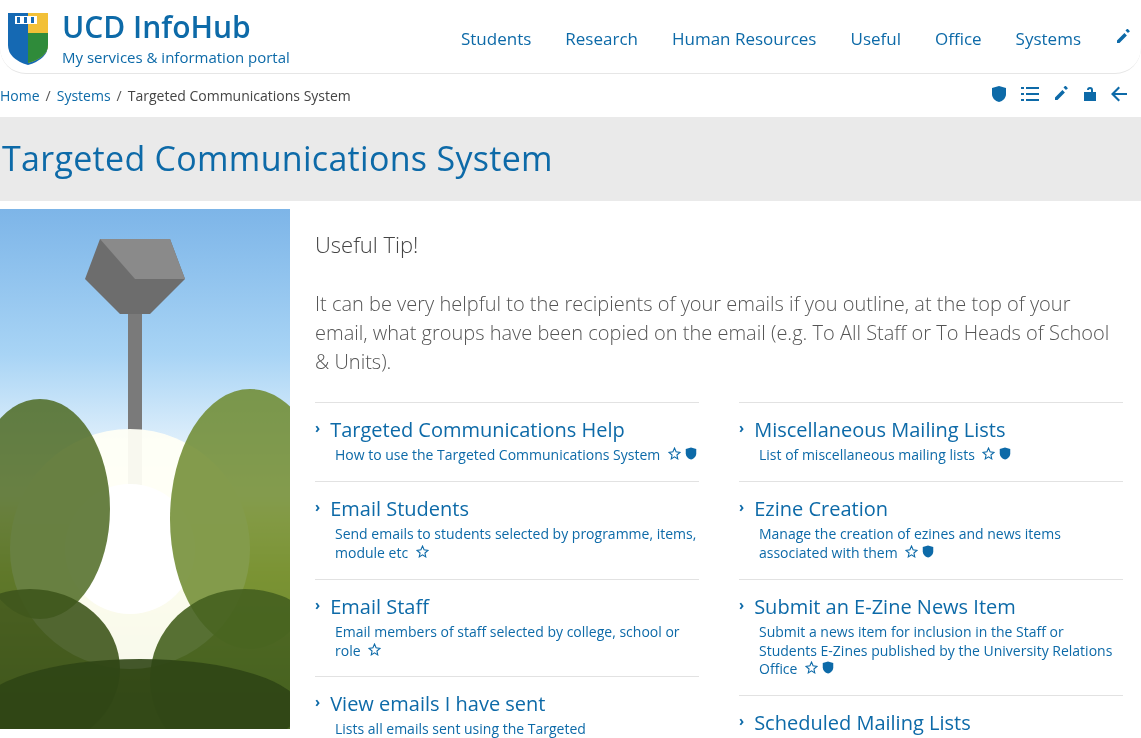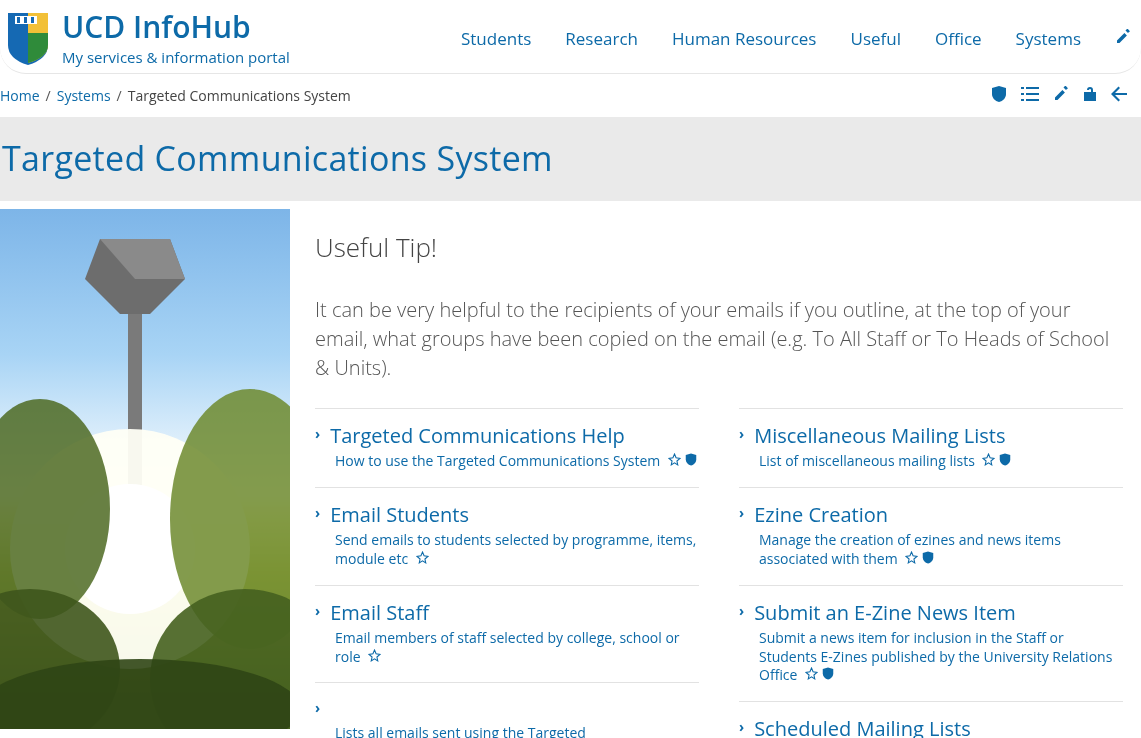--- a/index.html
+++ b/index.html
@@ -76,21 +76,21 @@
   .side-image {
     width: 290px; height: 520px;
     flex-shrink:0;
     background: linear-gradient(to bottom, #7db5e8 0%, #a8d4f5 28%, #ffffff 55%, #f8f3bc 60%, #c6ca57 70%, #5a6f28 95%);
     position:relative;
     overflow:hidden;
   }
   .side-image svg { position:absolute; top:0; left:0; }
 
   .main-col { flex:1; padding-right:18px; }
-  .tip-label { font-size:26px; font-weight:300; color:#444; margin: 20px 0 30px 0; }
+  .tip-label { font-size:22px; font-weight:300; color:#444; margin: 20px 0 30px 0; }
   .tip-body  { font-size:20px; font-weight:300; color:#555; line-height:1.45; margin-bottom: 26px; }
 
   .items-cols { display:flex; gap:40px; }
   .item-col { flex:1; }
   .item {
     border-top:1px solid #e2e2e2;
     padding: 14px 0 16px 0;
   }
   .item-head { display:flex; align-items:flex-start; gap:10px; }
   .chevron {
@@ -234,20 +234,21 @@
             </div>
             <div class="item-desc"><span>Email members of staff selected by college, school or role </span><span class="trailing-icons">
                 <span class="ico-sm"><svg width="13" height="13" viewBox="0 0 24 24">
                     <path fill="none" stroke="#0d6aa8" stroke-width="2" d="M12 2l2.9 6.9L22 10l-5.5 4.8L18 22l-6-3.7L6 22l1.5-7.2L2 10l7.1-1.1z"></path>
                   </svg></span>
               </span></div>
           </div>
           <div class="item">
             <div class="item-head">
               <span class="chevron">›</span>
+              <a href="#" class="item-title">View emails I have sent</a>
             </div>
             <div class="item-desc"><span>Lists all emails sent using the Targeted Communications System </span></div>
           </div>
         </div>
       <div class="item-col" id="right-col">
           <div class="item">
             <div class="item-head">
               <span class="chevron">›</span>
               <a href="#" class="item-title">Miscellaneous Mailing Lists</a>
             </div>

